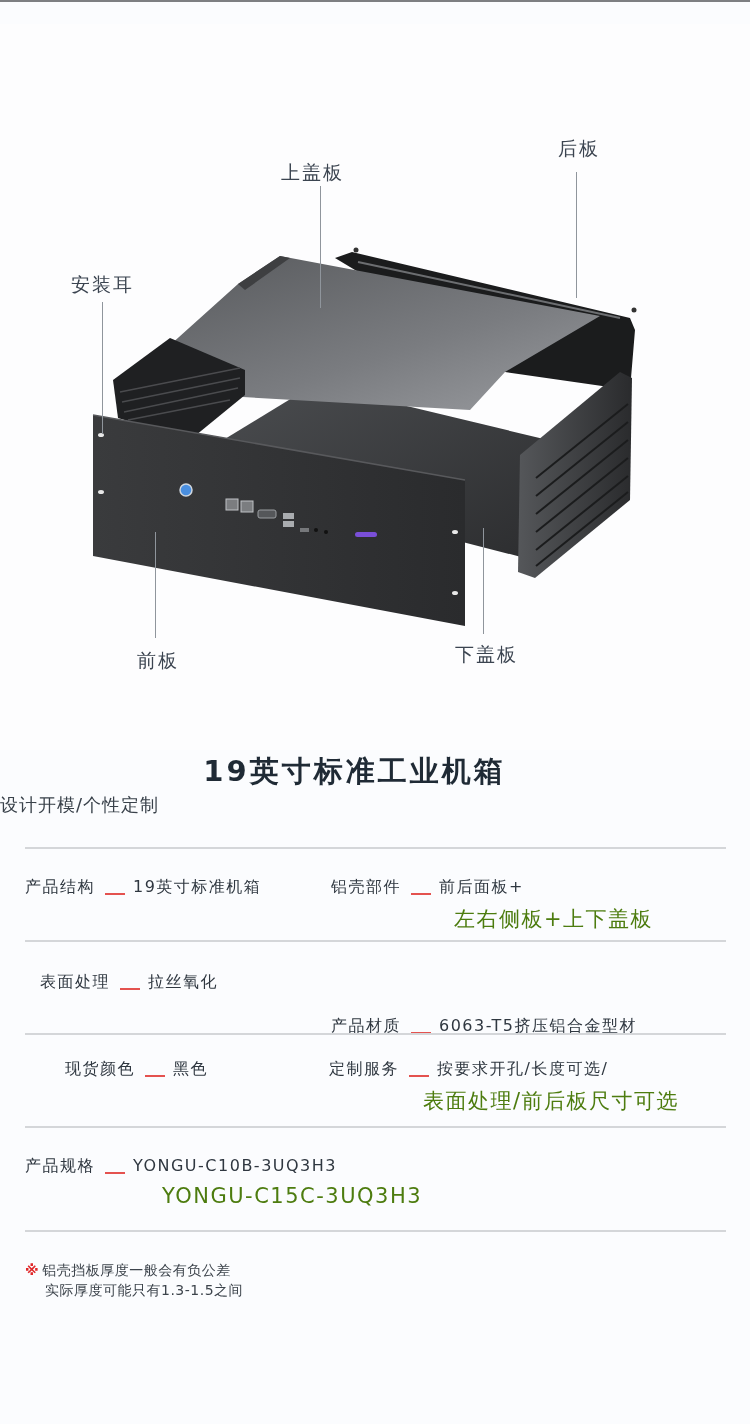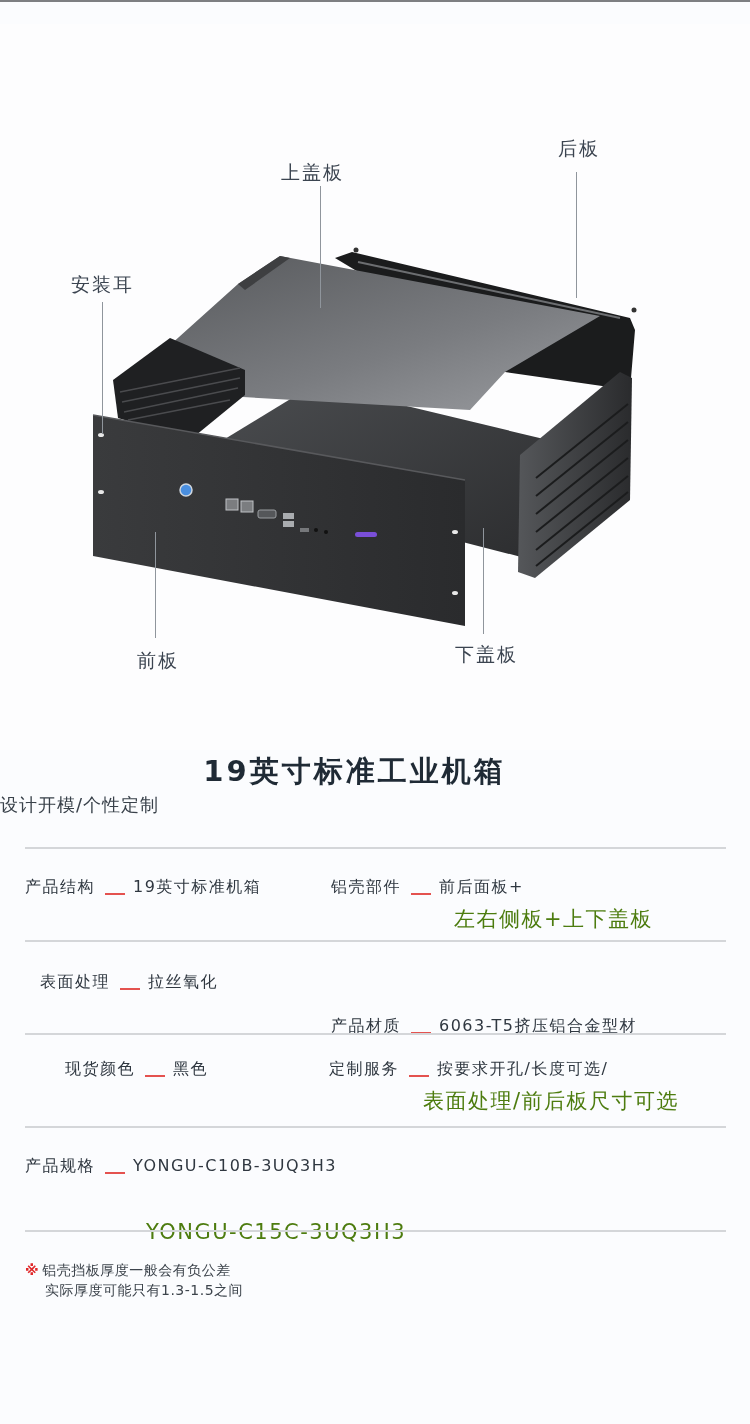--- a/index.html
+++ b/index.html
@@ -148,20 +148,20 @@
 <div class="spec" style="left:329px; top:1053px;">
   <span class="lbl">定制服务</span><span class="dash"></span><span class="val">按要求开孔/长度可选/</span>
 </div>
 <div class="val2" style="left:423px; top:1087px;">表面处理/前后板尺寸可选</div>
 
 <div class="rule" style="top:1126px;"></div>
 
 <div class="spec" style="left:25px; top:1150px;">
   <span class="lbl">产品规格</span><span class="dash"></span><span class="val">YONGU-C10B-3UQ3H3</span>
 </div>
-<div class="val2" style="left:146px; top:1184px;margin-top:36px;">YONGU-C15C-3UQ3H3</div>
+<div class="val2" style="left:162px; top:1184px;">YONGU-C15C-3UQ3H3</div>
 
 <div class="rule" style="top:1230px;"></div>
 
 <div class="note">
   <span class="mark">※</span><span>铝壳挡板厚度一般会有负公差</span>
   <span class="l2">实际厚度可能只有1.3-1.5之间</span>
 </div>
 
 </body></html>

